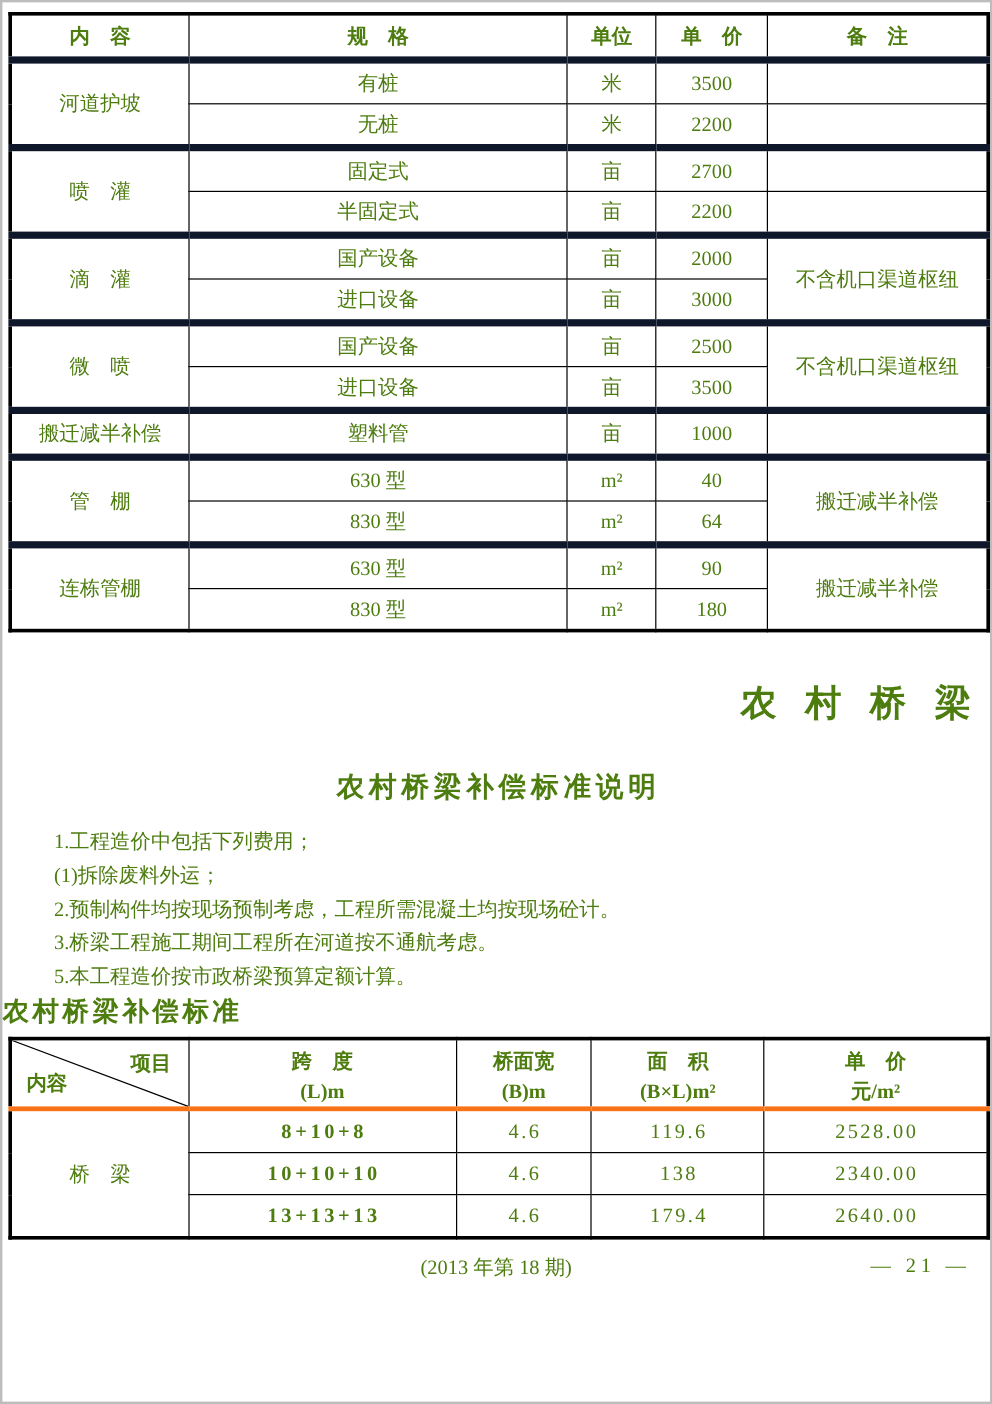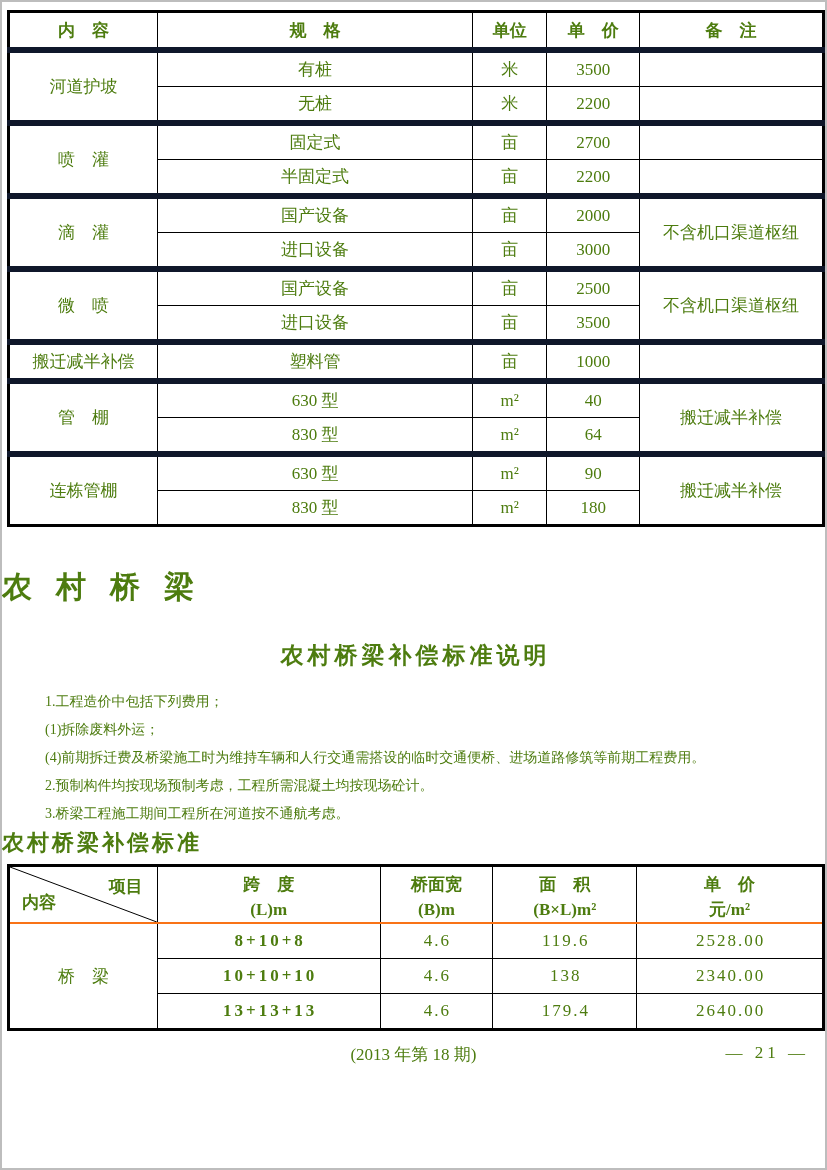--- a/index.html
+++ b/index.html
@@ -26,52 +26,52 @@
     text-align:center;
     vertical-align:middle;
     white-space:nowrap;
     padding:0;
   }
   .tbl1{margin-top:8px;}
   .tbl1 td{height:33px;}
   .tbl1 tr.hd td{height:34px;font-weight:bold;border-bottom:2px solid #000;}
   .tbl1 tr.gs td{border-top:6px solid #0f172a;}
   .tbl2 td{height:34px;}
-  .tbl2 tr.hd td{height:55px;font-weight:bold;border-bottom:2px solid #f97316;}
+  .tbl2 tr.hd td{height:55px;font-weight:bold;border-bottom:4px solid #f97316;}
   .sp{letter-spacing:1em;margin-right:-1em;}
   .num{letter-spacing:2px;margin-right:-2px;}
   .spannum{letter-spacing:3px;margin-right:-3px;font-weight:bold;}
   
   td.diag{position:relative;}
   td.diag svg{position:absolute;left:0;top:0;width:100%;height:100%;display:block;}
   .corner-item{position:absolute;top:8px;right:14px;}
   .corner-content{position:absolute;bottom:8px;left:12px;}
   .h2l1{line-height:27px;margin-top:3px;}
   .h2l2{line-height:23px;font-weight:bold;}
   
   h1.title{
     margin:42px 16px 0 0;
-    text-align:left;
+    text-align:right;
     font-size:30px;line-height:36px;font-weight:bold;
   }
   h1.title span{letter-spacing:24px;margin-right:-24px;}
   h2.subtitle{
     margin:36px 0 0 0;
     text-align:center;
     font-size:23px;line-height:30px;font-weight:bold;
   }
   h2.subtitle span{letter-spacing:4px;margin-right:-4px;}
   h3.sec{
     margin:0;
     text-align:left;
     font-size:22px;line-height:30px;font-weight:bold;
   }
   h3.sec span{letter-spacing:3px;margin-right:-3px;}
   
-  .notes{margin:17px 6px 0 6px;width:812px;font-size:14px;line-height:28px;}
+  .notes{margin:17px 6px 0 6px;width:812px;font-size:17px;line-height:28px;}
   .notes p{margin:0;text-indent:37px;}
   
   .pagefooter{position:relative;margin-top:12px;height:24px;font-size:17px;}
   .issue{position:absolute;left:0;right:0;text-align:center;}
   .pageno{position:absolute;right:16px;top:0;letter-spacing:4px;}
 </style>
 </head>
 <body>
 
 <div class="page">
@@ -182,23 +182,23 @@
     </tr>
   </tbody>
     </table>
 
   <h1 class="title"><span>农村桥梁</span></h1>
   <h2 class="subtitle"><span>农村桥梁补偿标准说明</span></h2>
 
   <div class="notes">
     <p>1.工程造价中包括下列费用；</p>
     <p>(1)拆除废料外运；</p>
-    <p>(4)前期拆迁费及桥梁施工时为维持车辆和人行交通需搭设的临时交通便桥、进场道路修筑等前期工程费用。</p>
     <p>2.预制构件均按现场预制考虑，工程所需混凝土均按现场砼计。</p>
     <p>3.桥梁工程施工期间工程所在河道按不通航考虑。</p>
+    <p>5.本工程造价按市政桥梁预算定额计算。</p>
   </div>
 
   <h3 class="sec"><span>农村桥梁补偿标准</span></h3>
 
   <table class="tbl tbl2" style="margin-top:6px;">
     <colgroup>
       <col style="width:149px">
         <col style="width:223px">
         <col style="width:113px">
       <col style="width:144px">

